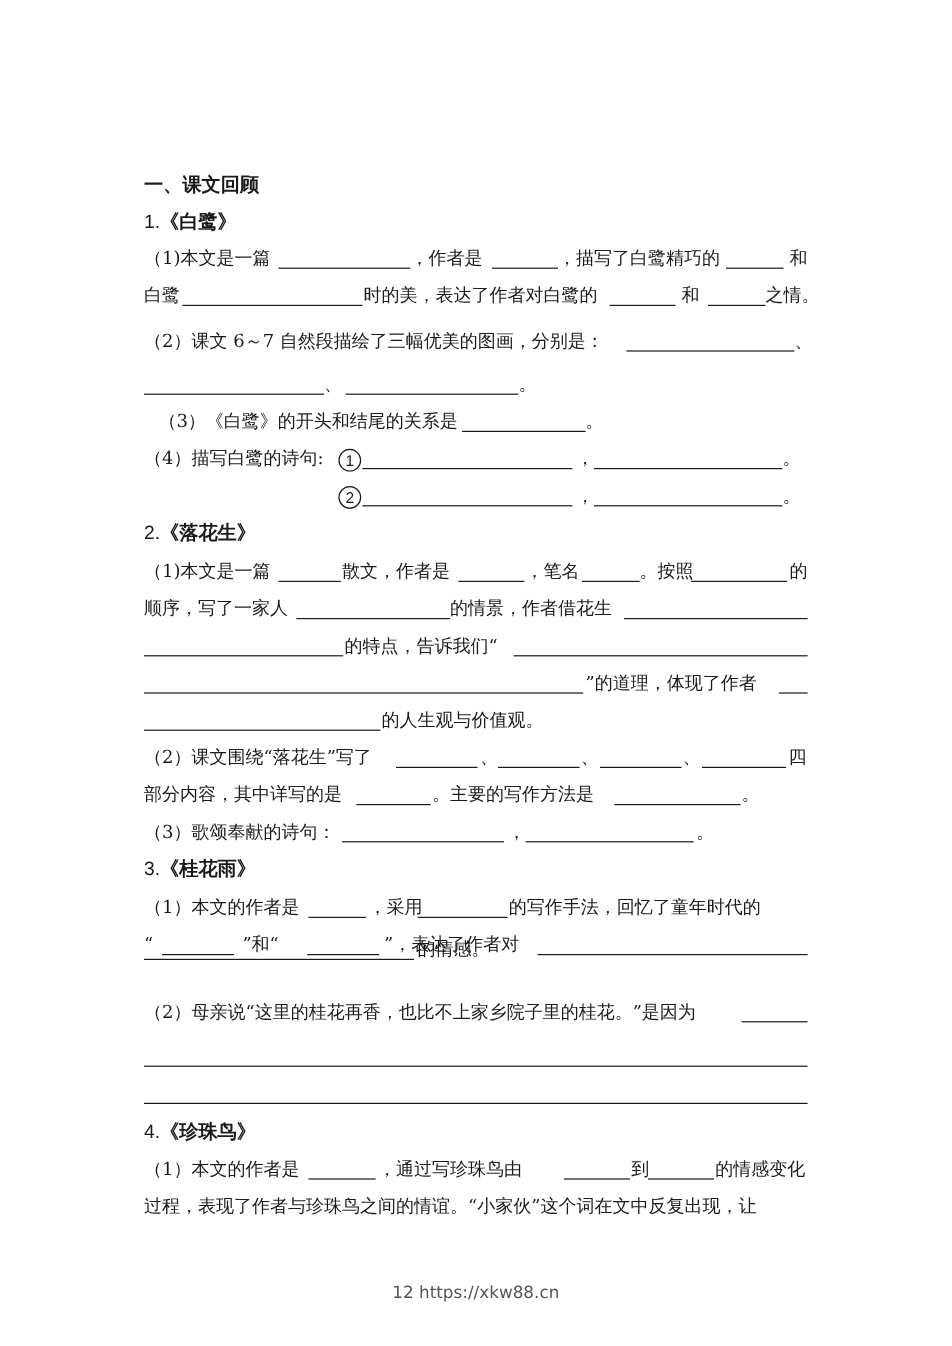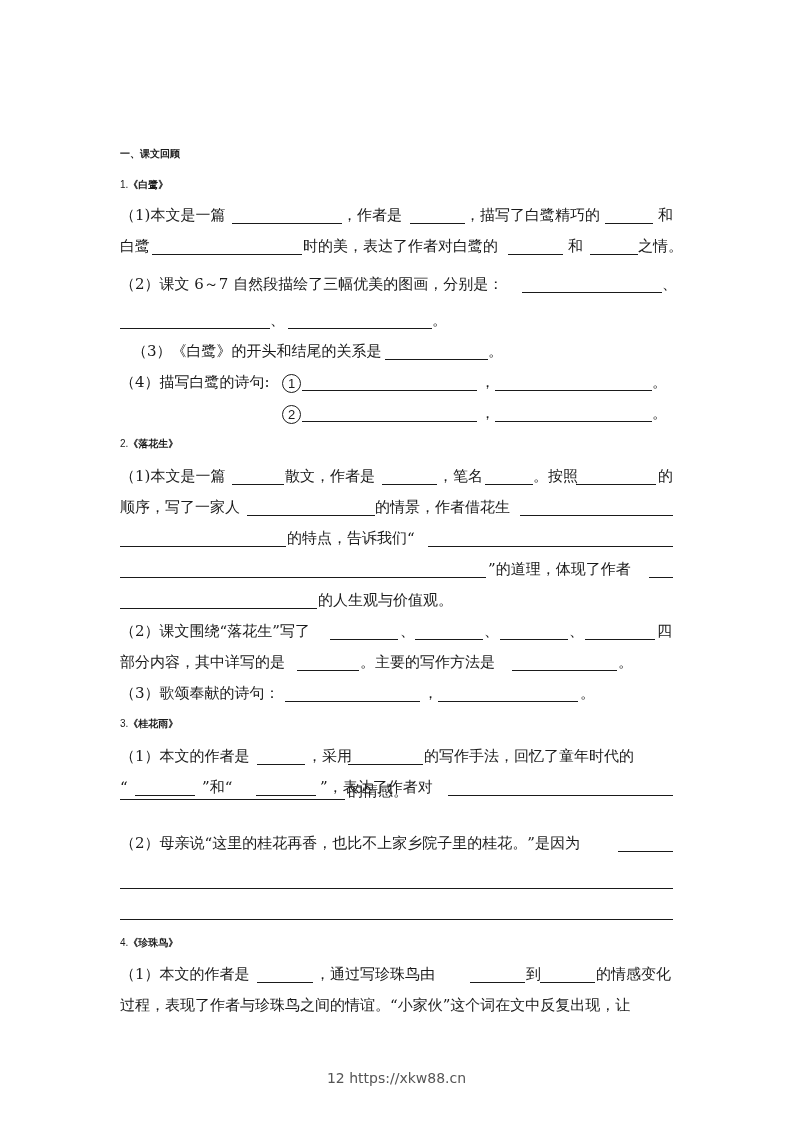--- a/index.html
+++ b/index.html
@@ -3,21 +3,21 @@
 <meta charset="utf-8">
 <style>
   html, body { margin: 0; padding: 0; background: #ffffff; }
   body { width: 793px; height: 1122px; position: relative; overflow: hidden;
          font-family: "DejaVu Serif", "Liberation Serif", serif; color: #1a1a1a; }
   .page { position: absolute; left: 0; top: 0; width: 793px; height: 1122px; }
   .title { position: absolute; top: 104px; left: 0; width: 793px; text-align: center;
            font-family: "DejaVu Sans", sans-serif; font-weight: bold; font-size: 20px; letter-spacing: 0.5px; }
   .row { position: absolute; left: 120px; width: 553px; height: 22px; font-size: 15px;
          line-height: 22px; white-space: nowrap; }
-  .h { font-family: "DejaVu Sans", sans-serif; font-weight: bold; font-size: 10px; }
+  .h { font-family: "DejaVu Sans", sans-serif; font-weight: bold; font-size: 16px; }
   .num { font-family: "Liberation Sans", sans-serif; font-weight: normal; }
   .seg { position: absolute; top: 0; }
   .blank { position: absolute; top: 19px; height: 0; border-bottom: 1px solid #1a1a1a; }
   .footer { position: absolute; top: 1070px; left: 0; width: 793px; text-align: center;
             font-family: "DejaVu Sans", sans-serif; font-size: 14px; color: #555; }
   .circ { display: inline-block; width: 17px; height: 17px; border: 1px solid #1a1a1a; border-radius: 50%;
           text-align: center; line-height: 17px; font-size: 13px; font-family: "Liberation Sans", sans-serif; }
 </style>
 </head>
 <body>

